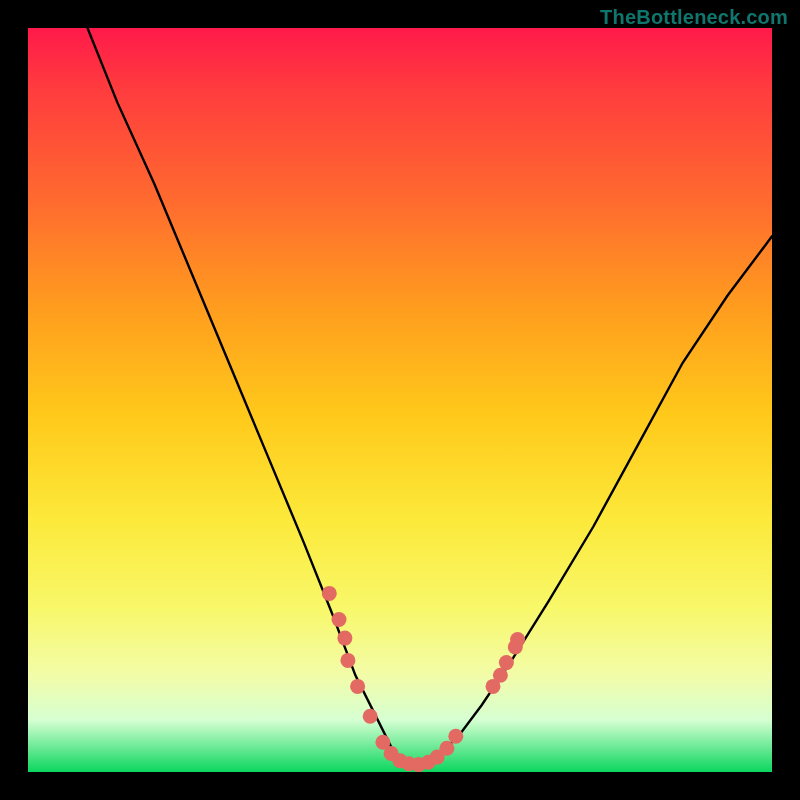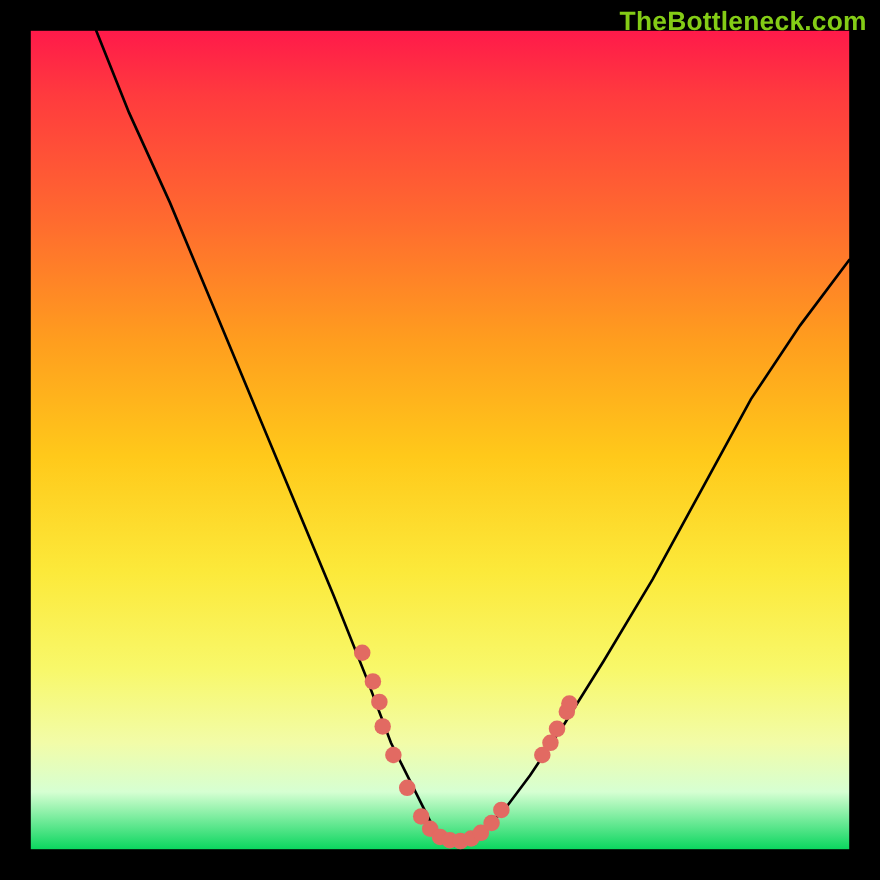--- a/index.html
+++ b/index.html
@@ -26,23 +26,23 @@
       #fce93a 66%,
       #f8f86a 78%,
       #f2fca8 87%,
       #d6ffd2 93%,
       #0bd65f 100%);
   }
   .watermark {
     position: absolute;
     top: 6px;
     right: 12px;
-    font-size: 24px;
+    font-size: 20px;
     font-weight: 600;
-    color: #84cc16;
+    color: #0f766e;
     letter-spacing: 0.2px;
     user-select: none;
   }
   svg.curve {
     position: absolute;
     left: 0;
     top: 0;
     width: 744px;
     height: 744px;
     overflow: visible;

